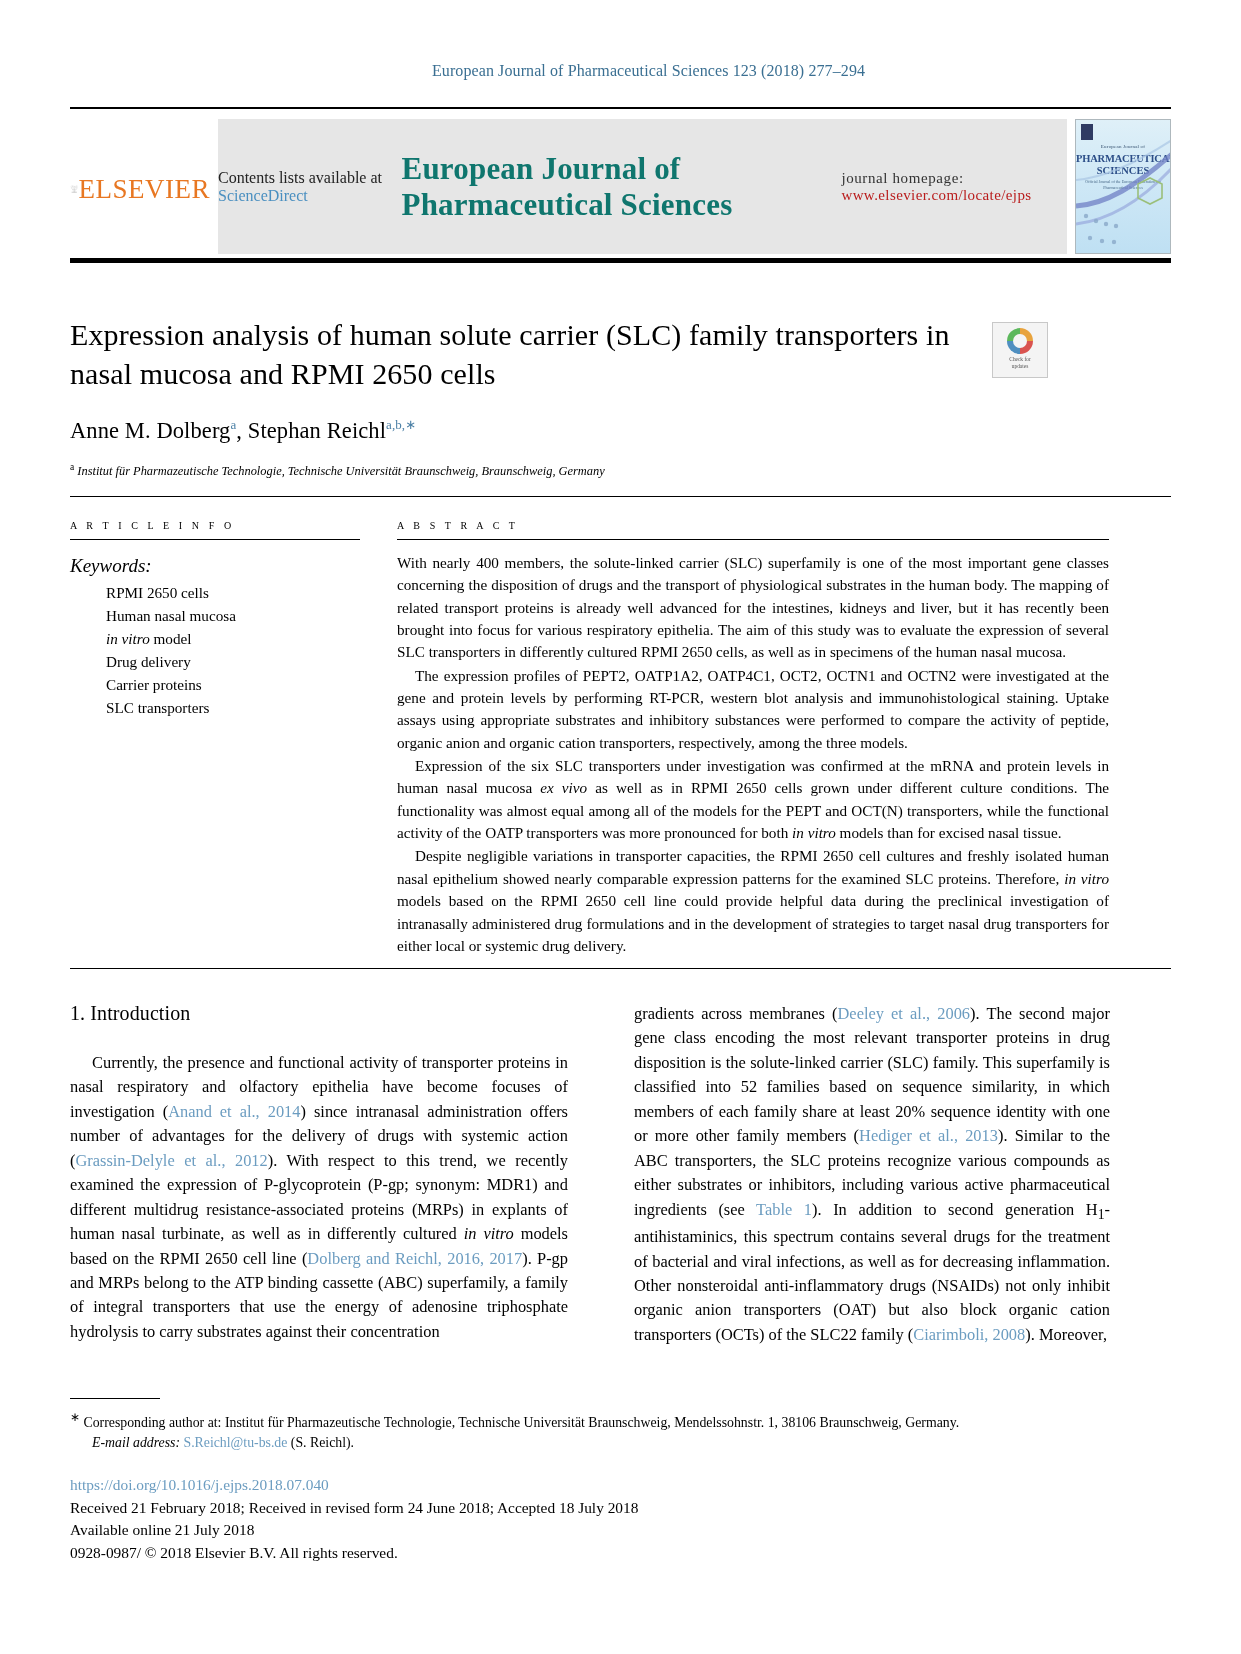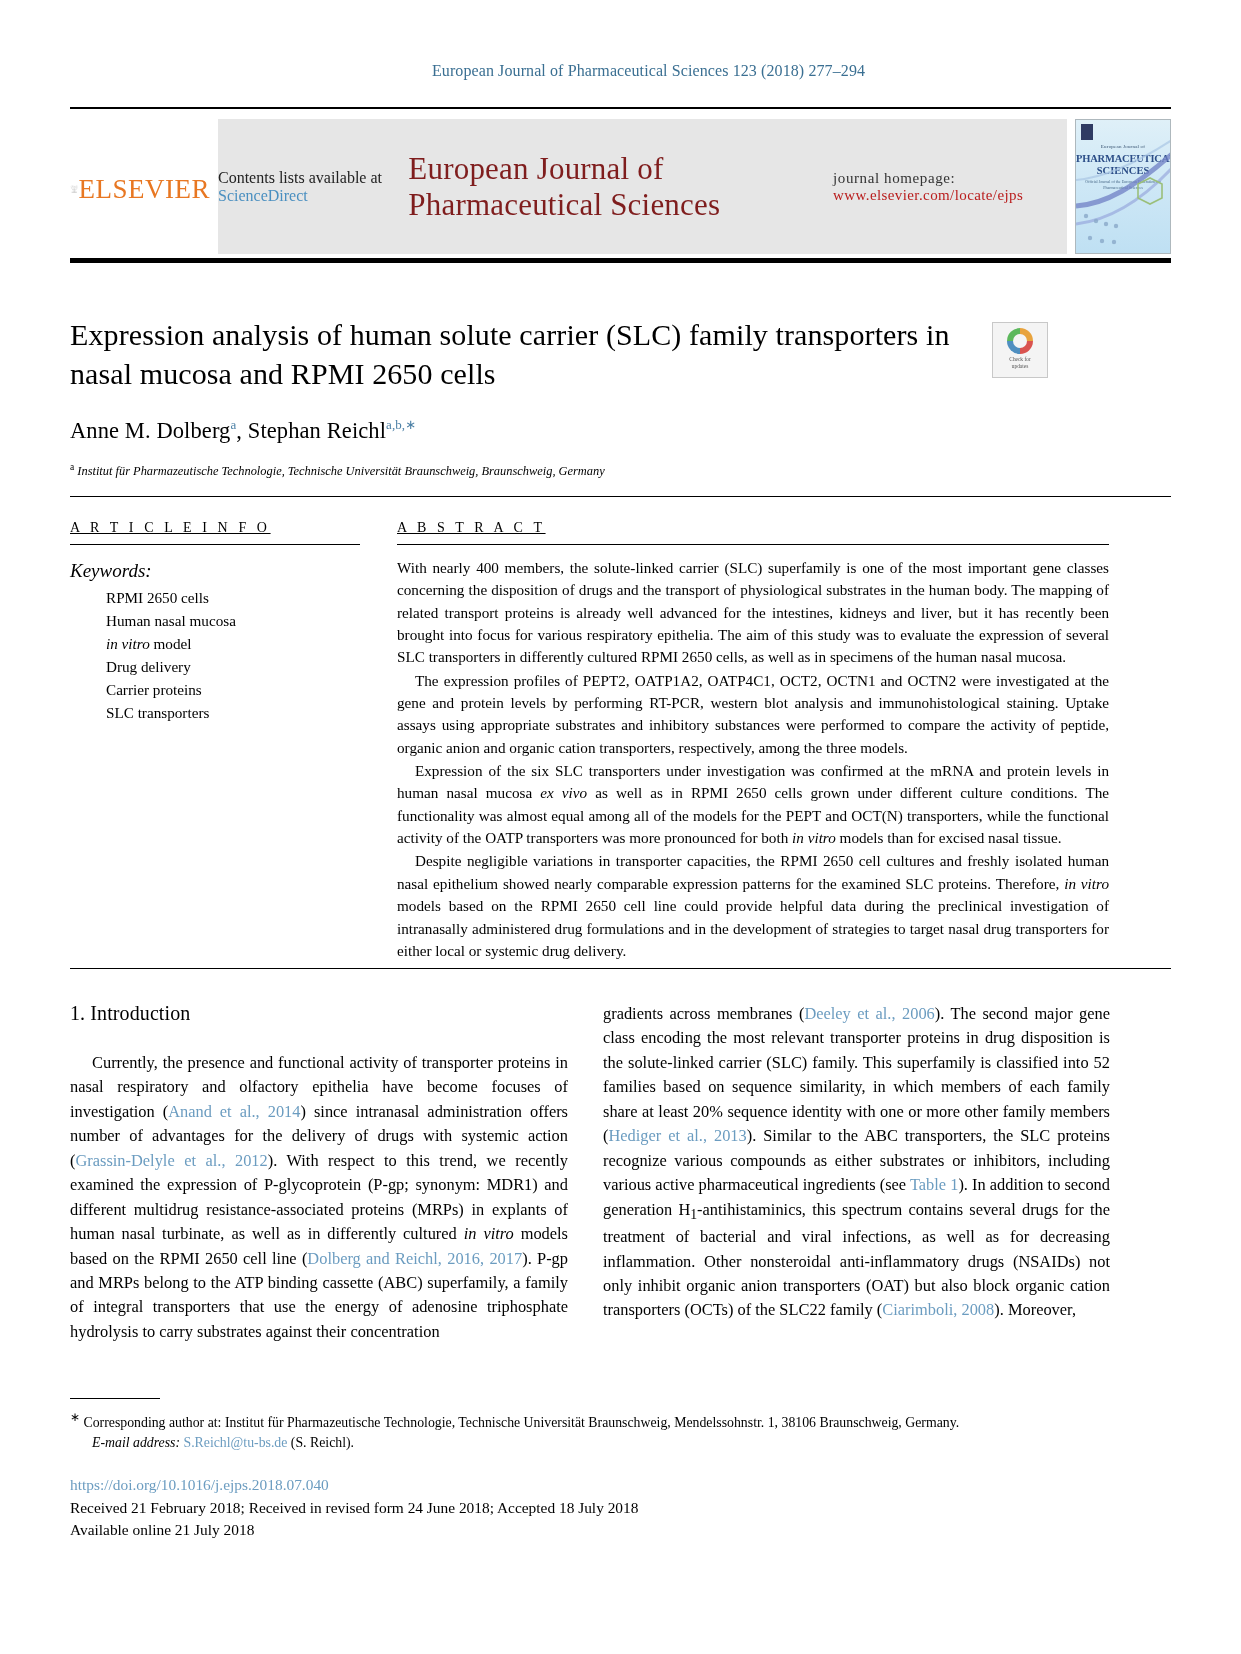--- a/index.html
+++ b/index.html
@@ -72,22 +72,22 @@
     align-items: center;
     padding: 12px 0 12px 0;
     height: 135px;
     box-sizing: border-box;
   }
   .band-top { font-size: 16px; color: #222; }
   .band-top a { color:#4a8fc0; text-decoration:none; }
   .band-title {
     font-size: 31px;
     letter-spacing: .2px;
-    color: #7f1d1d;
-    font-weight: 400;
+    color: #0f766e;
+    font-weight: 700;
   }
   .band-bottom { font-size: 15px; color:#333; letter-spacing:.6px; }
   .band-bottom a { color:#b91c1c; text-decoration:none; letter-spacing:.4px;}
 
   .cover-thumb {
     flex: 0 0 96px;
     width: 96px;
     height: 135px;
     border: 1px solid #aeb8bd;
     background: linear-gradient(180deg,#dff0f8 0%, #cfe8f6 45%, #bfe0f3 100%);
@@ -182,25 +182,24 @@
     left: 70px;
     width: 290px;
   }
   .ab-col {
     position: absolute;
     top: 520px;
     left: 397px;
     width: 712px;
   }
   .sec-head {
-    font-size: 14px;
+    font-size: 10px;
     letter-spacing: 3.6px;
     margin: 0 0 8px 0;
     font-weight: 400;
-    text-decoration: underline;
   }
   .thin-rule { border-top: 1px solid #000; margin-bottom: 12px; }
   .kw-title { font-style: italic; font-size: 19px; line-height:1.52; }
   .kw-item { font-size: 15.2px; line-height: 1.52; margin-left: 36px; }
   .kw-item i { font-style: italic; }
 
   .abs-p {
     font-size: 15.2px;
     line-height: 1.47;
     text-align: justify;
@@ -225,21 +224,21 @@
     letter-spacing: .1px;
   }
   .body-p {
     font-size: 16.4px;
     line-height: 1.49;
     text-align: justify;
     margin: 0;
     text-indent: 22px;
     hyphens: none;
   }
-  .body-r .body-p { text-indent: 0; }
+  .body-r .body-p { text-indent: 0; margin-left: 31px; }
   .body-p i { font-style: italic; }
   a.ref { color:#6b9cc0; text-decoration:none; }
 
   
   .foot {
     position: absolute;
     top: 1398px;
     left: 70px;
     width: 1101px;
   }
@@ -410,15 +409,16 @@
       <span>(S. Reichl).</span>
     </p>
   </div>
 
   <div class="colophon">
     <div>
       <a href="#">https://doi.org/10.1016/j.ejps.2018.07.040</a>
     </div>
     <div>Received 21 February 2018; Received in revised form 24 June 2018; Accepted 18 July 2018</div>
     <div>Available online 21 July 2018</div>
+    <div>0928-0987/ © 2018 Elsevier B.V. All rights reserved.</div>
   </div>
 
 </div>
 
 </body></html>

